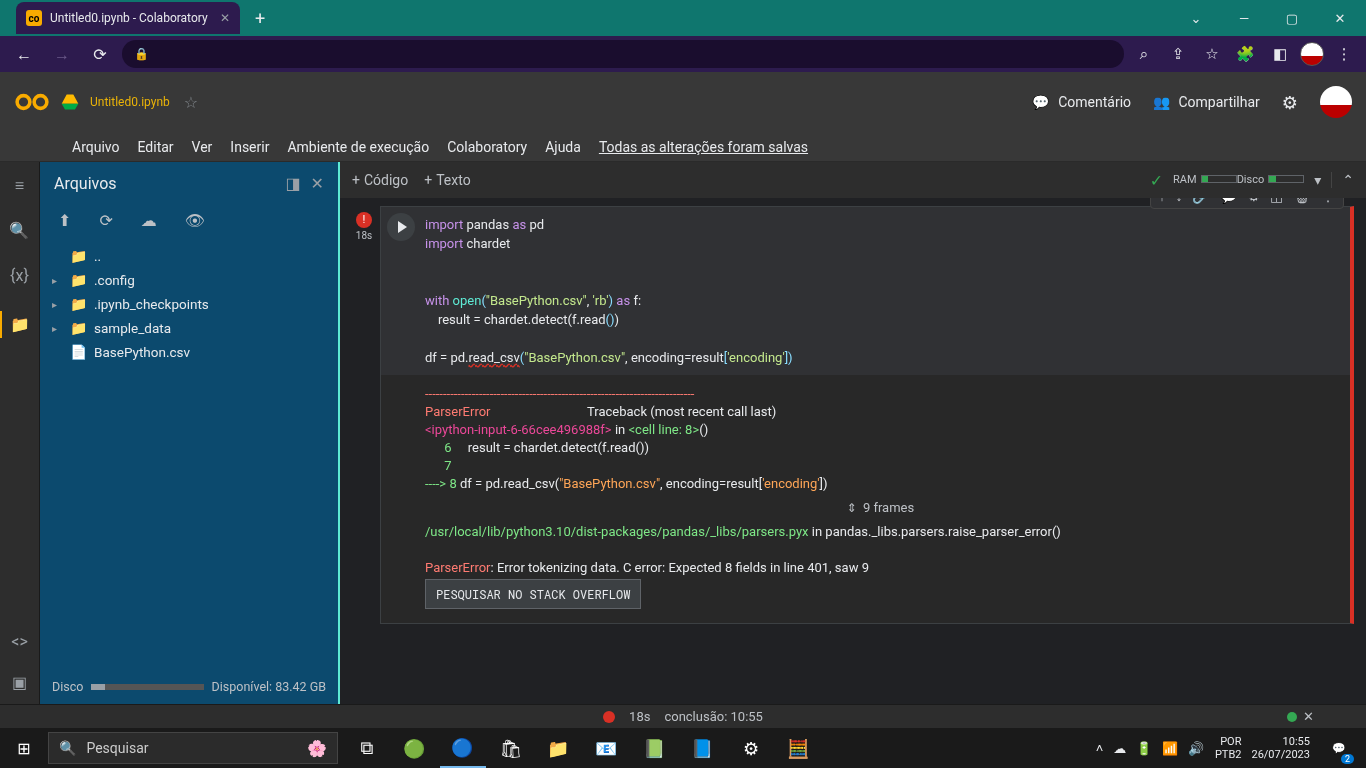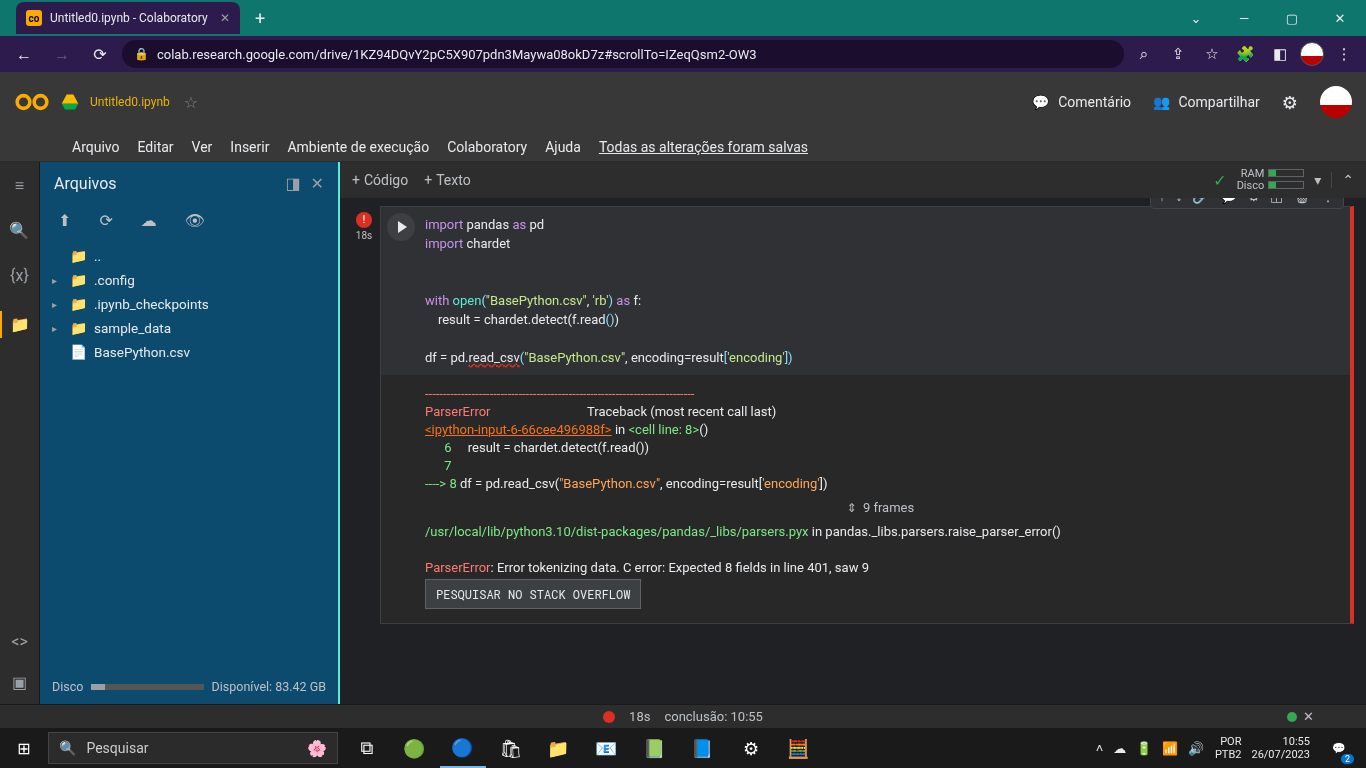--- a/index.html
+++ b/index.html
@@ -58,21 +58,21 @@
 .tree-row .fico{color:#9aa0a6;font-size:14px;width:18px}
 .fp-foot{padding:10px 12px;font-size:12.5px;color:#bdc1c6;display:flex;align-items:center;gap:8px}
 .diskbar{flex:1;height:6px;background:#555;position:relative}
 .diskbar::after{content:"";position:absolute;left:0;top:0;height:100%;width:12%;background:#9aa0a6}
 
 
 .nb{flex:1;background:#202124;display:flex;flex-direction:column;overflow:hidden}
 .nb-toolbar{height:36px;display:flex;align-items:center;padding:0 12px;gap:16px;background:#2d2d2d;font-size:14px;color:#bdc1c6}
 .nb-toolbar .add{display:flex;align-items:center;gap:4px;cursor:pointer}
 .nb-toolbar .right{margin-left:auto;display:flex;align-items:center;gap:10px}
-.ram-disk{display:flex;flex-direction:column;align-items:flex-end;font-size:11px;line-height:12px}
+.ram-disk{display:flex;flex-direction:row;align-items:flex-end;font-size:11px;line-height:12px}
 .ram-disk .bar{width:36px;height:8px;border:1px solid #5f6368;display:inline-block;position:relative;margin-left:4px}
 .ram-disk .bar::after{content:"";position:absolute;left:0;top:0;height:100%;width:20%;background:#34a853}
 .check{color:#34a853;font-size:16px}
 .collapse{color:#bdc1c6;font-size:14px;border-left:1px solid #444;padding-left:10px}
 
 .cell-wrap{padding:8px 12px 12px;overflow:auto;flex:1}
 .cell{background:#303134;border:1px solid #3c4043;position:relative;border-right:4px solid #d93025}
 .cell-icons{position:absolute;right:6px;top:-24px;display:flex;gap:10px;background:#303134;border:1px solid #444;padding:4px 8px;border-radius:4px;color:#bdc1c6;font-size:14px}
 .cell-icons span{cursor:pointer}
 .gutter{position:absolute;left:-28px;top:6px;text-align:center;width:24px}
@@ -84,21 +84,21 @@
 .code{padding:8px 8px 8px 44px;font-family:"Roboto Mono",Consolas,monospace;font-size:13px;line-height:19px;white-space:pre;color:#e8eaed;background:#303134}
 .kw{color:#c792ea}
 .str{color:#c3e88d}
 .fn{color:#5eead4}
 .op{color:#89ddff}
 .wavy{text-decoration:underline wavy #d93025}
 
 .output{background:#282828;padding:10px 14px 14px 44px;font-family:"Roboto Mono",Consolas,monospace;font-size:13px;line-height:18px;white-space:pre}
 .dashline{color:#ff7b72}
 .err-name{color:#ff7b72}
-.tb-loc{color:#f97316;text-decoration:underline}
+.tb-loc{color:#ec4899;}
 .tb-cell{color:#7ee787}
 .tb-num{color:#7ee787}
 .tb-arrow{color:#7ee787}
 .tb-str{color:#ffa657}
 .tb-path{color:#7ee787}
 .frames{display:flex;align-items:center;justify-content:center;gap:6px;color:#bdc1c6;padding:6px 0}
 .frames .ic{font-size:12px}
 .so-btn{margin-top:2px;background:#3c4043;border:1px solid #5f6368;color:#e8eaed;font-size:12px;padding:6px 10px;cursor:pointer;font-family:inherit}
 
 
@@ -138,21 +138,20 @@
     <div class="win-btn">✕</div>
   </div>
 </div>
 
 <div class="addrbar">
   <div class="nav-btn">←</div>
   <div class="nav-btn dis">→</div>
   <div class="nav-btn">⟳</div>
   <div class="url">
     <span class="lock">🔒</span>
-    <span>colab.research.google.com/drive/1KZ94DQvY2pC5X907pdn3Maywa08okD7z#scrollTo=IZeqQsm2-OW3</span>
   </div>
   <div class="tool-ico">⌕</div>
   <div class="tool-ico">⇪</div>
   <div class="tool-ico">☆</div>
   <div class="tool-ico">🧩</div>
   <div class="tool-ico">◧</div>
   <div class="avatar-sm"></div>
   <div class="tool-ico">⋮</div>
 </div>
 

